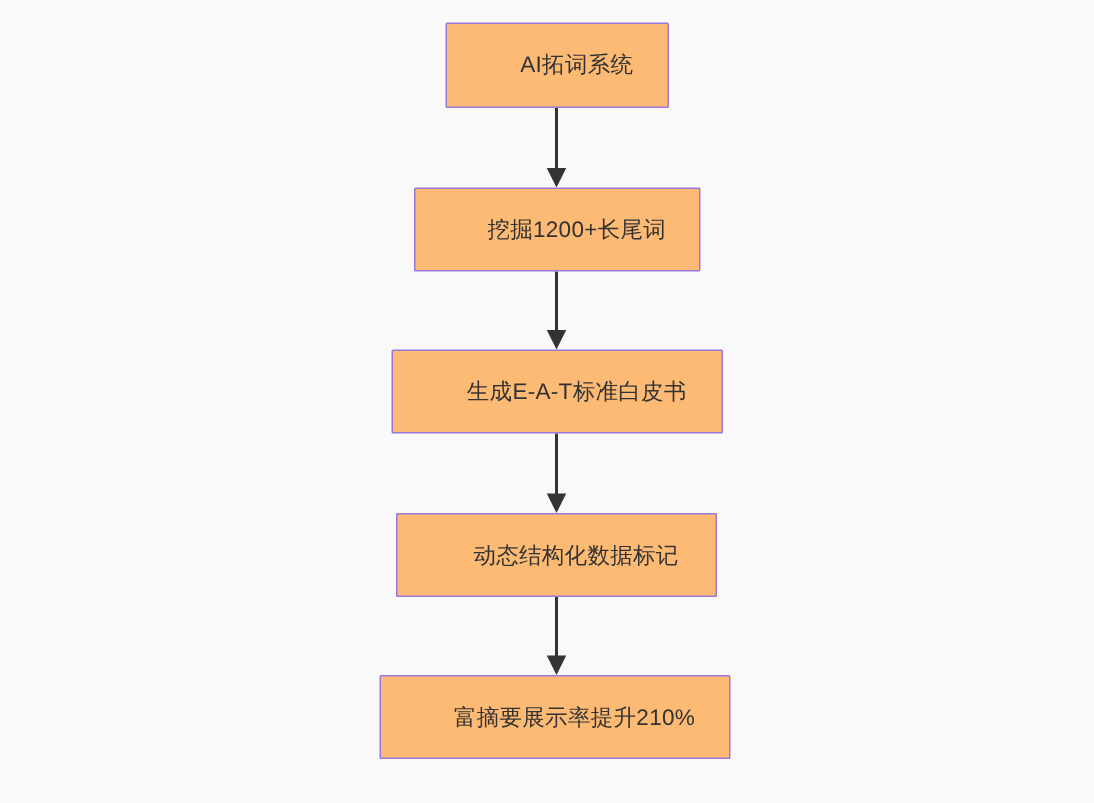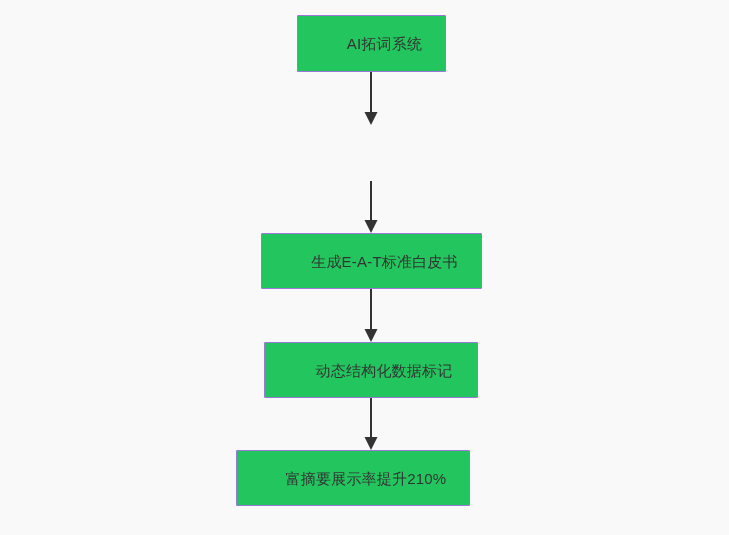--- a/index.html
+++ b/index.html
@@ -18,21 +18,21 @@
   #flowchart-canvas {
     position: relative;
     width: 729px;
     height: 535px;
     background: #f9f9f9;
   }
 
   .flow-node {
     position: absolute;
     box-sizing: border-box;
-    background: #22c55e;
+    background: #fdba74;
     border: 1.4px solid #9a77d8;
     border-radius: 1px;
     display: flex;
     align-items: center;
     justify-content: center;
     color: #333333;
     font-size: 15px;
     line-height: 1;
     letter-spacing: 0.2px;
     white-space: nowrap;
@@ -86,26 +86,29 @@
     <svg width="24" height="52" viewBox="0 0 24 52" xmlns="http://www.w3.org/2000/svg">
       <line x1="12" y1="0" x2="12" y2="43" stroke="#333333" stroke-width="2"></line>
       <polygon points="12,52 5.5,39 18.5,39" fill="#333333"></polygon>
     </svg>
   </div>
 
   <div class="flow-node" style="left:297px; top:15px; width:149px; height:57px;">
     <span class="node-label">AI拓词系统</span>
   </div>
 
+  <div class="flow-node" style="left:276px; top:125px; width:191px; height:56px;">
+    <span class="node-label">挖掘1200+长尾词</span>
+  </div>
 
   <div class="flow-node" style="left:264px; top:342px; width:214px; height:56px;">
     <span class="node-label">动态结构化数据标记</span>
   </div>
 
   <div class="flow-node" style="left:261px; top:233px; width:221px; height:56px;">
     <span class="node-label">生成E-A-T标准白皮书</span>
   </div>
 
-  <div class="flow-node" style="left:236px; top:450px; width:234px; height:56px;">
+  <div class="flow-node" style="left:253px; top:450px; width:234px; height:56px;">
     <span class="node-label">富摘要展示率提升210%</span>
   </div>
 
 </div>
 
 </body></html>

